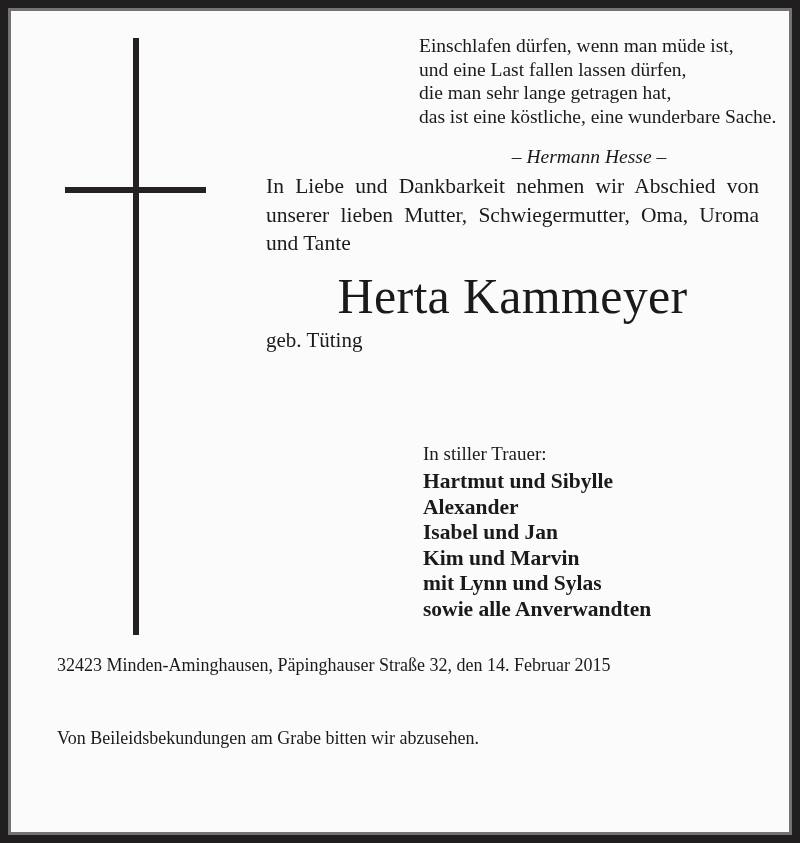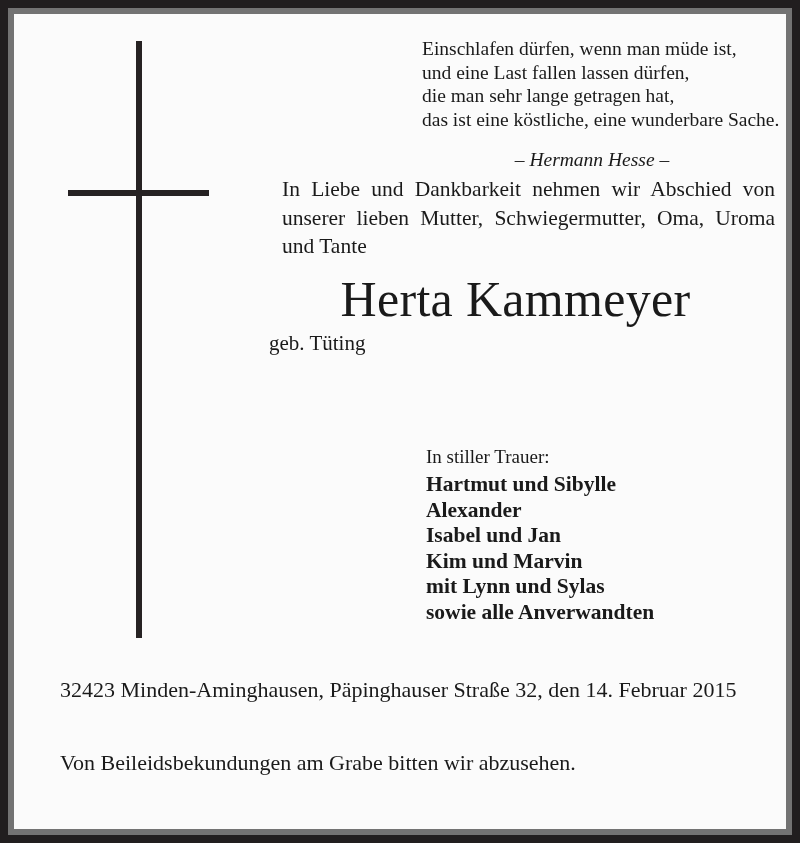--- a/index.html
+++ b/index.html
@@ -16,21 +16,21 @@
     padding: 8px;
     font-family: "Liberation Serif", "DejaVu Serif", serif;
     overflow: hidden;
   }
   #inner {
     position: relative;
     width: 100%;
     height: 100%;
     box-sizing: border-box;
     background: #fbfbfb;
-    border: 6px solid #737373;
+    border: 3px solid #737373;
     color: #1a1a1a;
     overflow: hidden;
   }
 
   
   .cross-vertical {
     position: absolute;
     left: 122px;
     top: 27px;
     width: 6px;
@@ -60,21 +60,21 @@
   .poem-attrib {
     text-align: center;
     font-style: italic;
     margin-top: 17px;
     white-space: pre;
   }
 
   
   .intro {
     position: absolute;
-    left: 268px;
+    left: 255px;
     top: 161px;
     width: 493px;
     font-size: 21.5px;
     line-height: 28.5px;
     text-align: justify;
     text-justify: inter-word;
   }
 
   
   .deceased-name {
@@ -127,23 +127,23 @@
     font-size: 21.5px;
     line-height: 25.6px;
     font-weight: bold;
     white-space: pre;
   }
 
   
   .footer {
     position: absolute;
     left: 46px;
-    top: 662px;
+    top: 640px;
     width: 706px;
-    font-size: 22px;
+    font-size: 18px;
     line-height: 28.5px;
   }
   .footer-para { margin: 0; }
   .footer-gap-1 { height: 22px; }
   .footer-gap-2 { height: 22px; }
   .footer-line { white-space: pre; }
 </style>
 </head>
 <body>
 

